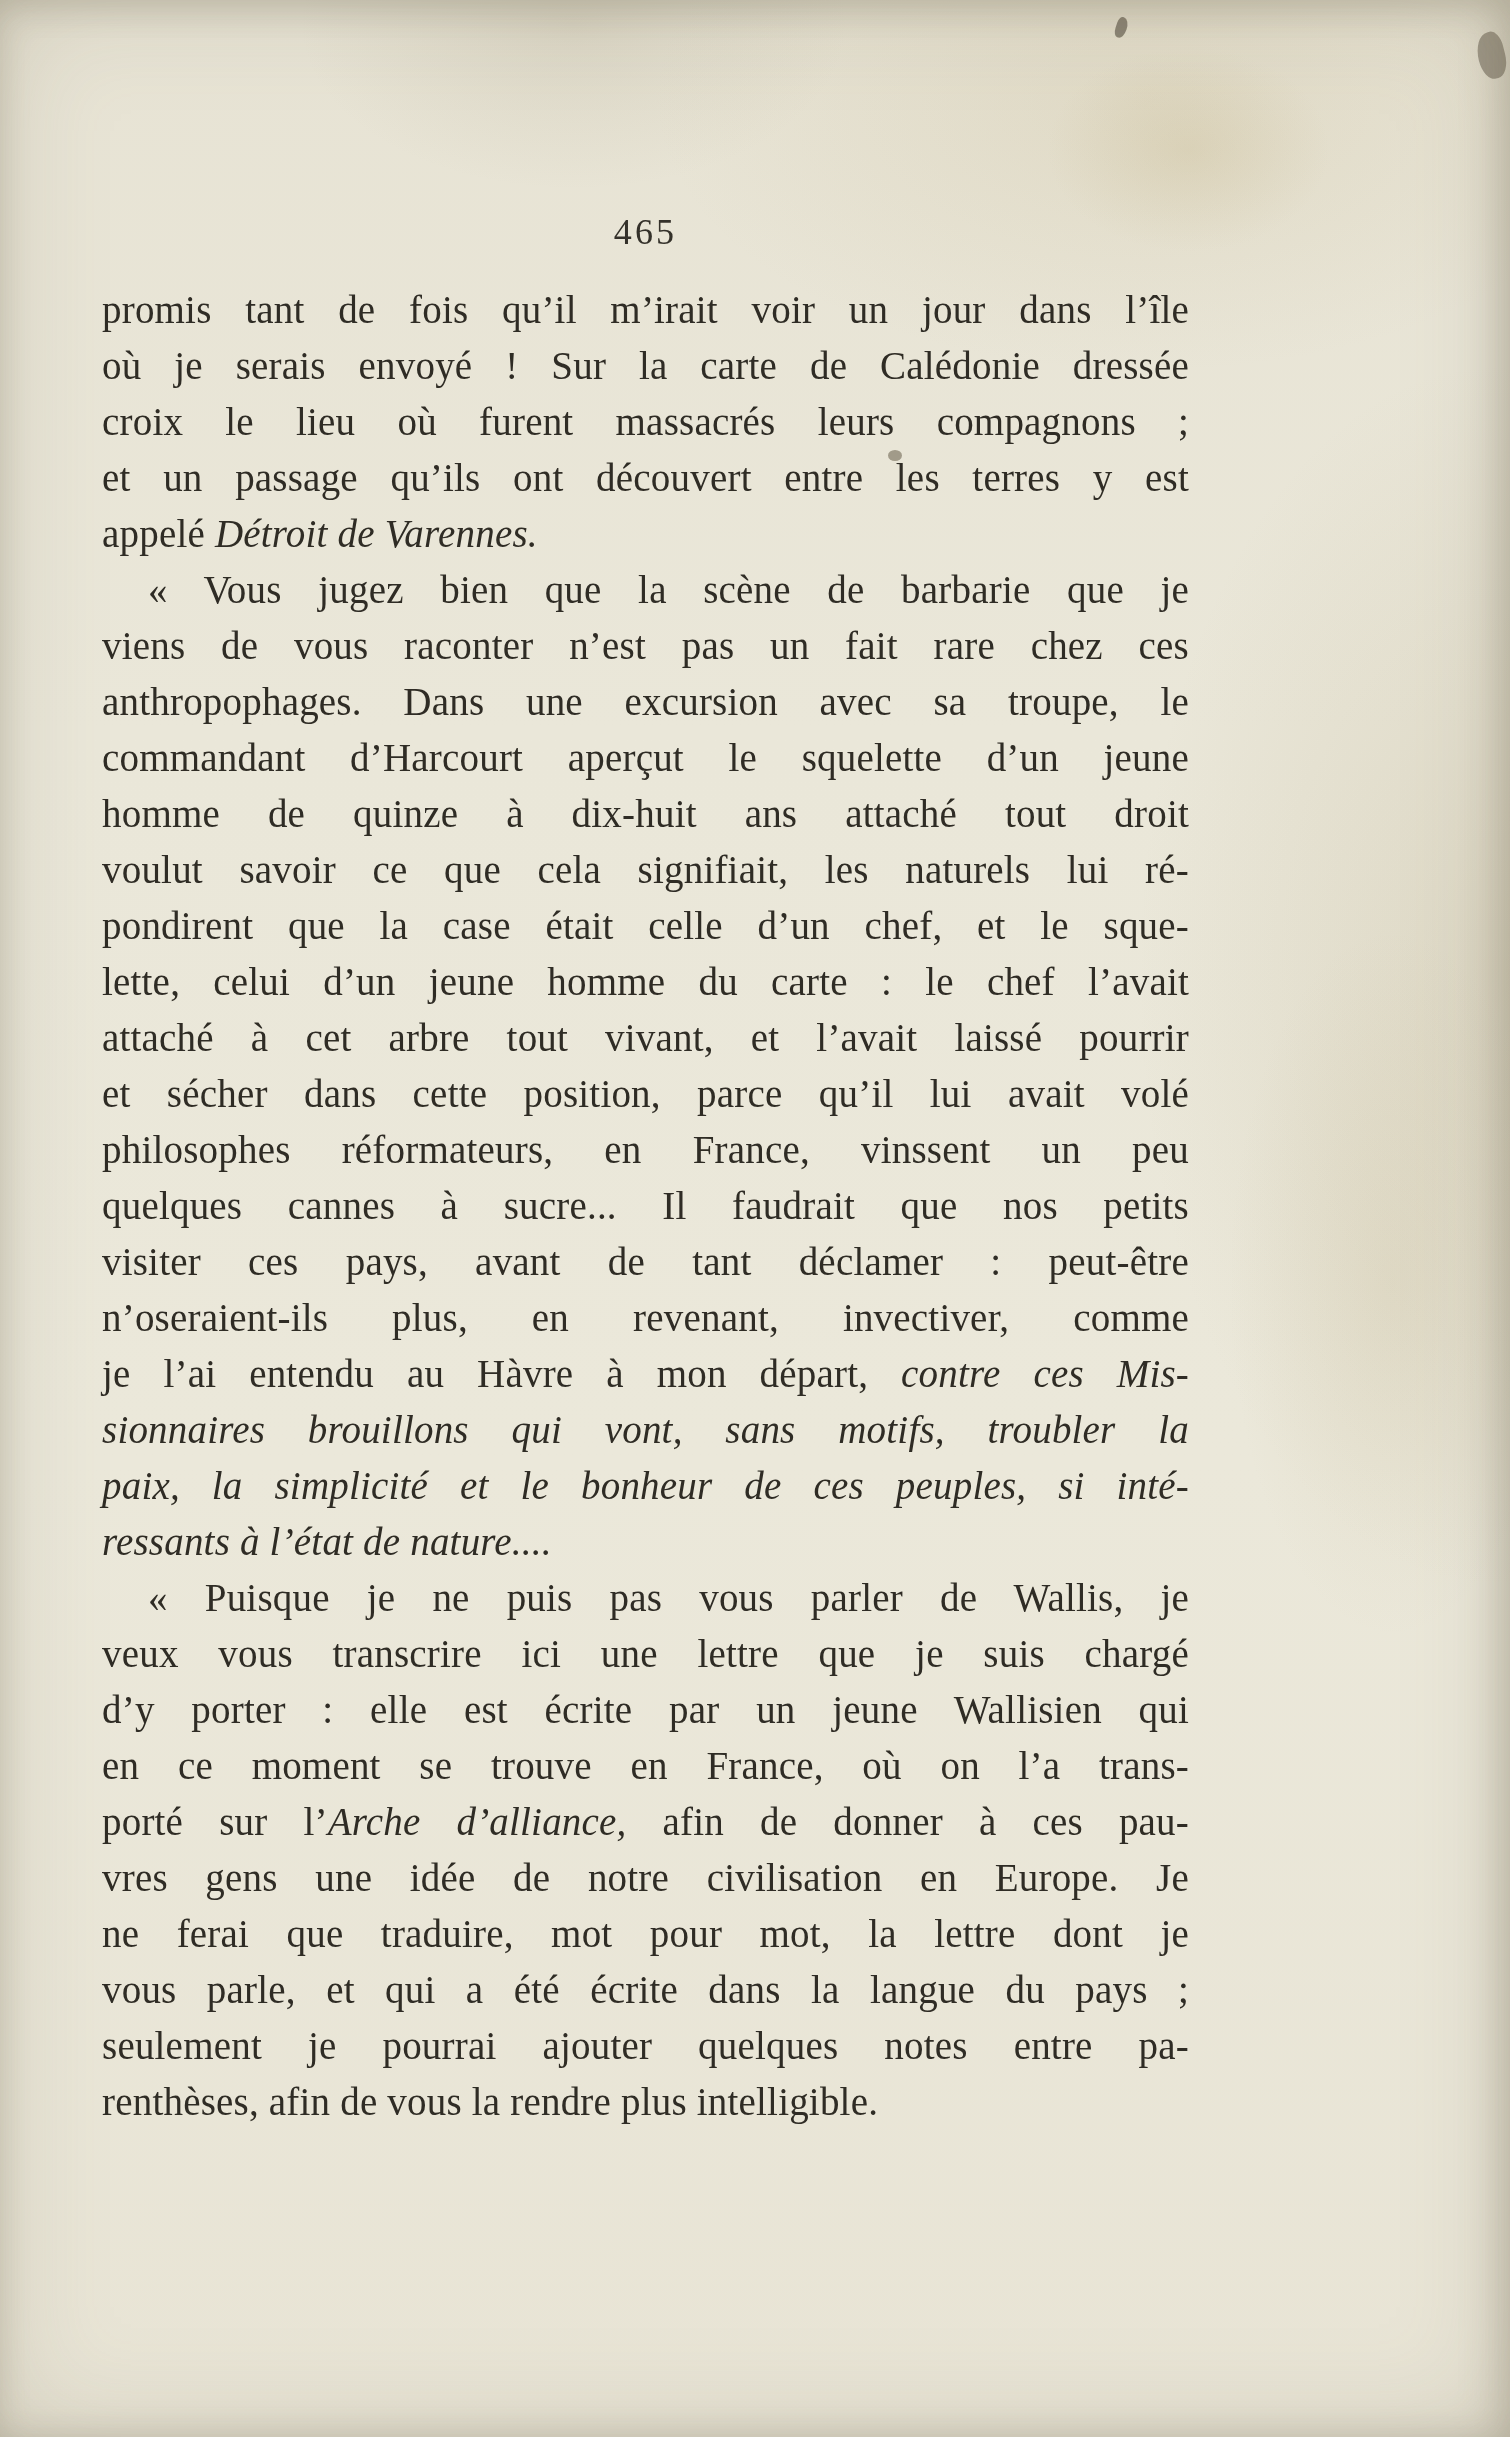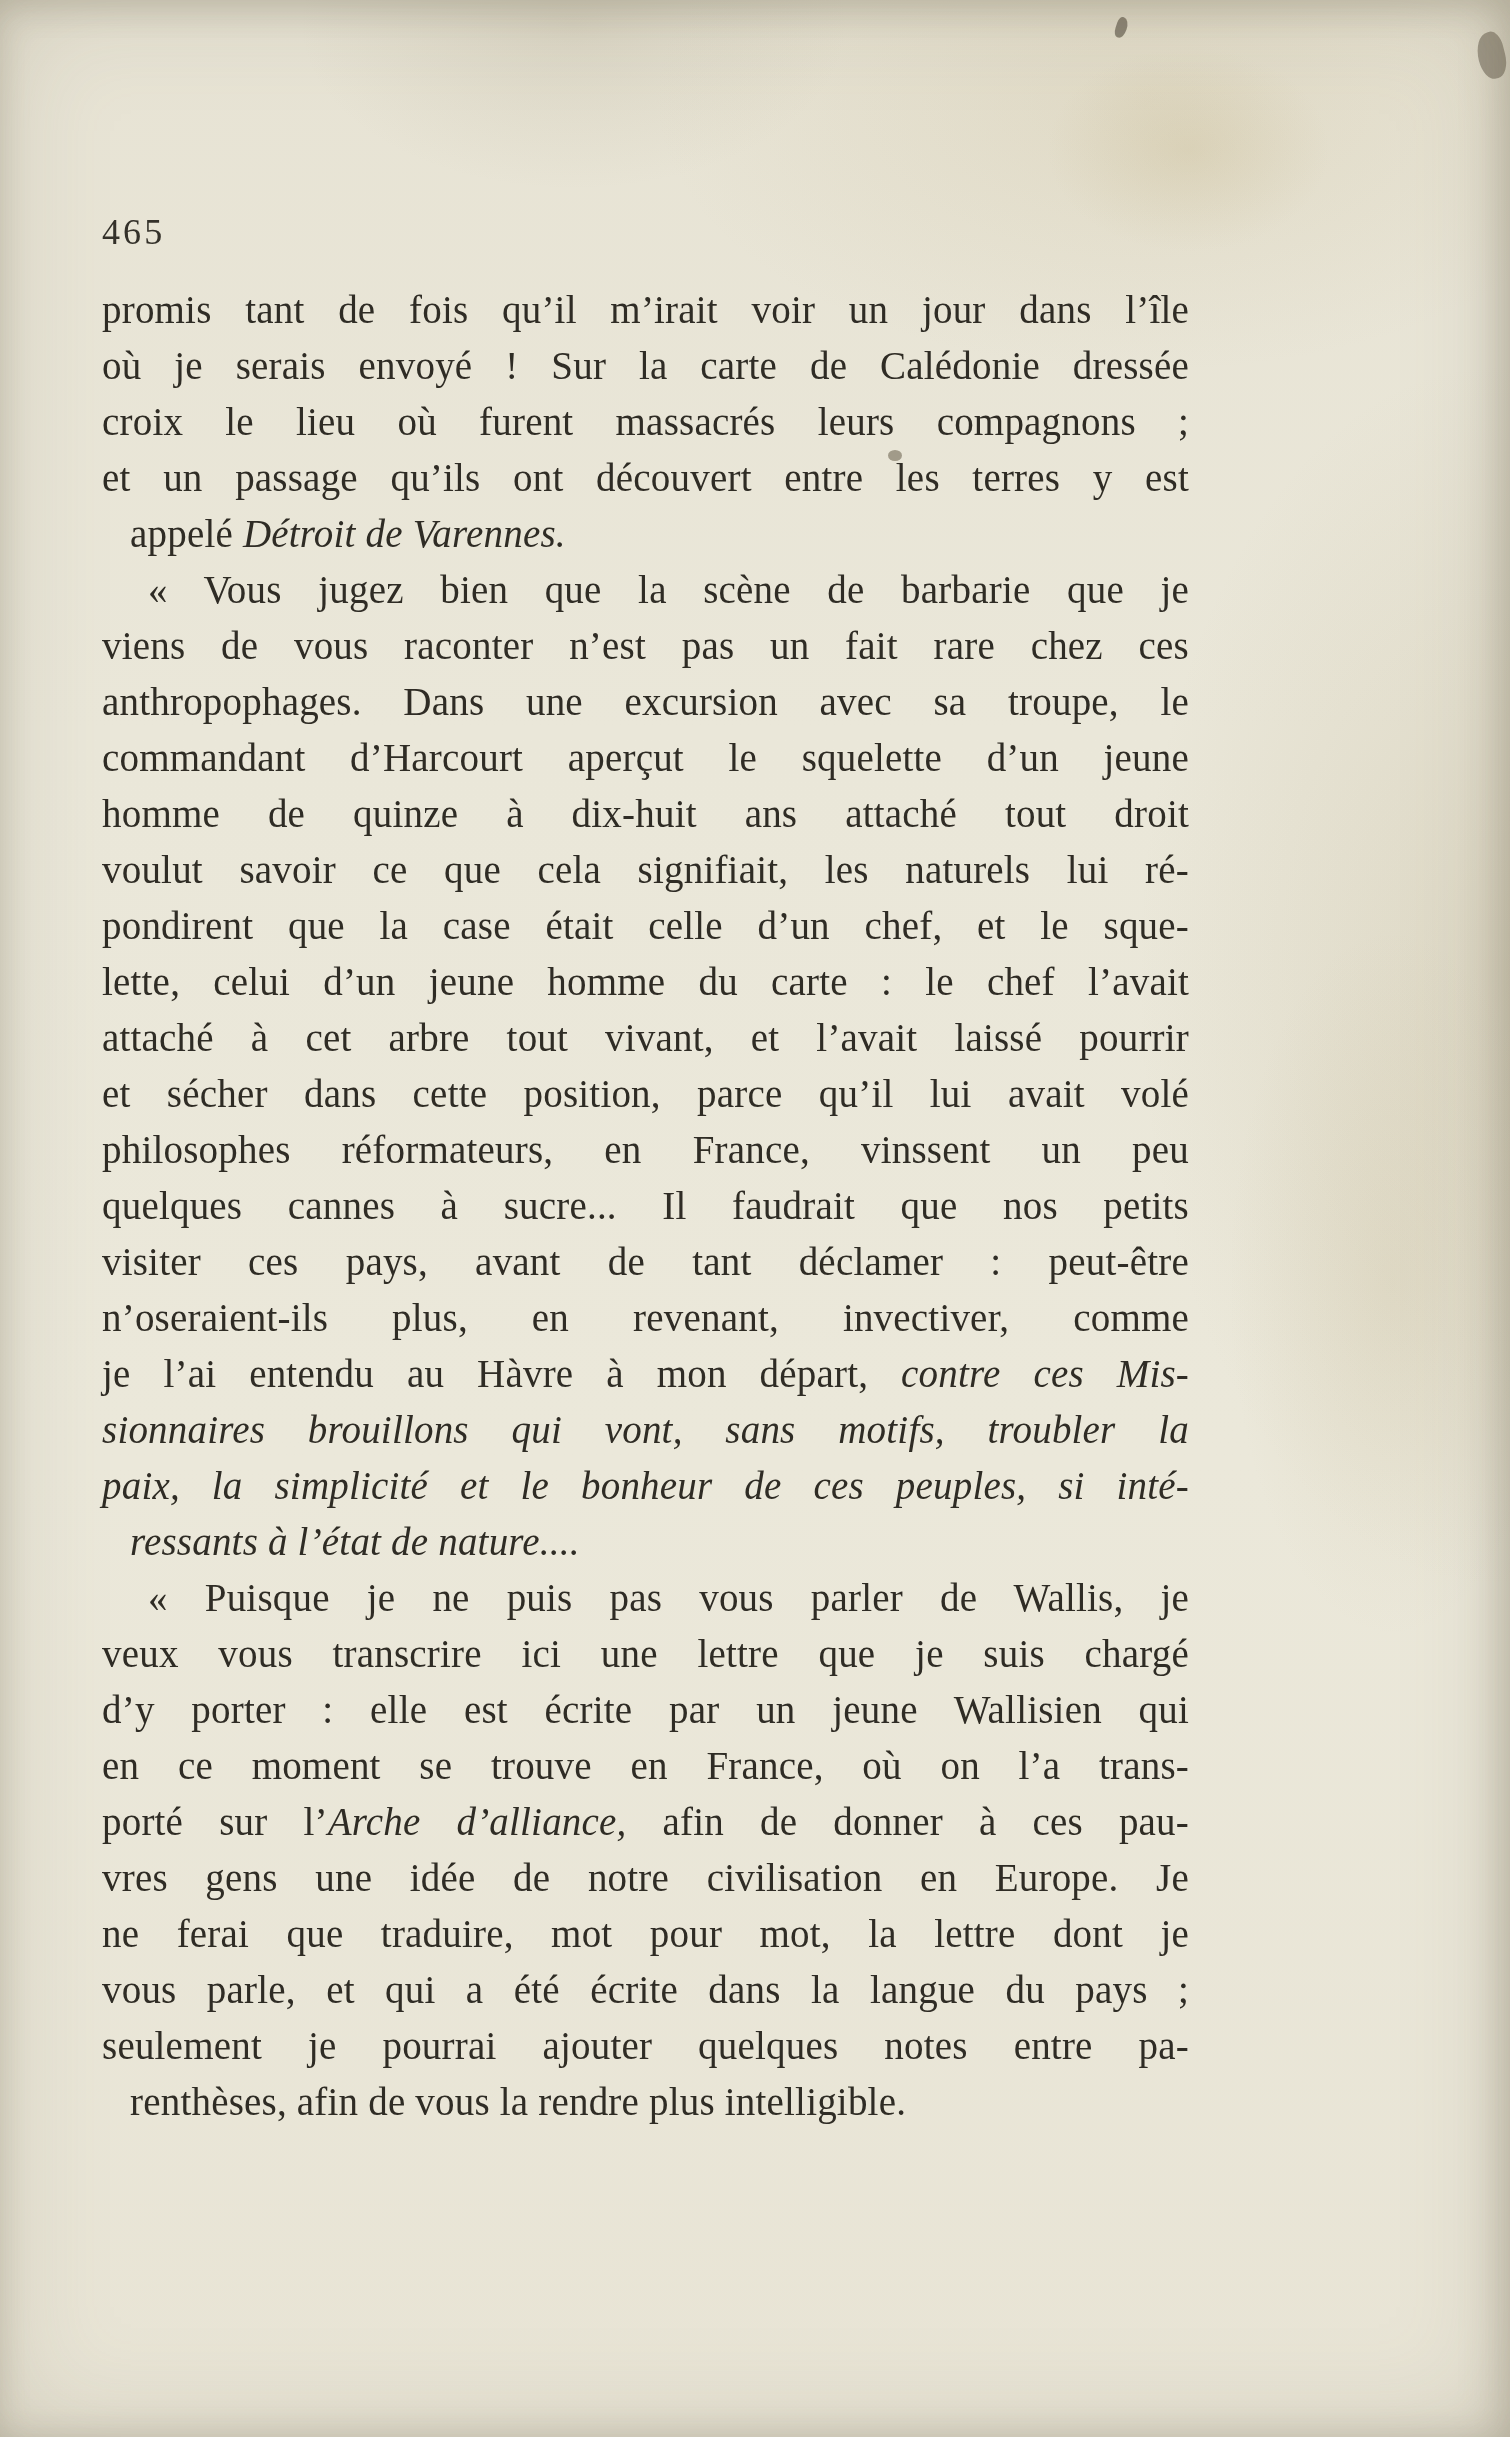--- a/index.html
+++ b/index.html
@@ -60,20 +60,21 @@
   .speck-3 {
     left: 888px; top: 450px; width: 14px; height: 11px;
     background: rgba(90,80,60,0.5);
     border-radius: 50%;
   }
   .page-number {
     position: absolute;
     left: 102px;
     top: 211px;
     width: 1087px;
+    text-align: center;
     font-size: 36px;
     letter-spacing: 3.1px;
     color: #34312a;
     font-family: Liberation Serif, serif;
   }
   .text-block {
     position: absolute;
     left: 102px;
     top: 282px;
     width: 1087px;
@@ -82,21 +83,20 @@
     line-height: 56px;
     letter-spacing: 0.2px;
   }
   .line {
     text-align: justify;
     text-align-last: justify;
     white-space: normal;
   }
   .line.para-end {
     text-align-last: left;
-    margin-left: 28px;
   }
   .line.indent {
     text-indent: 46px;
   }
   .line em {
     font-style: italic;
     letter-spacing: 0.2px;
   }
 </style>
 </head>

